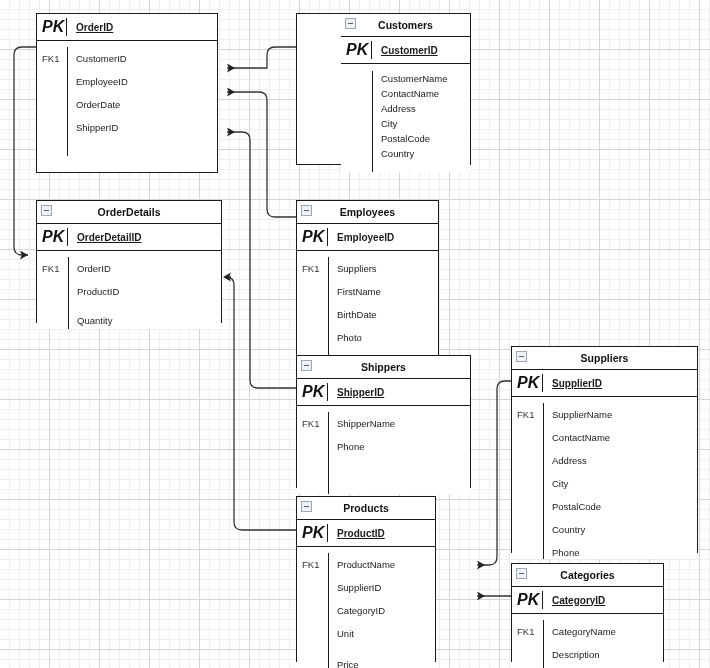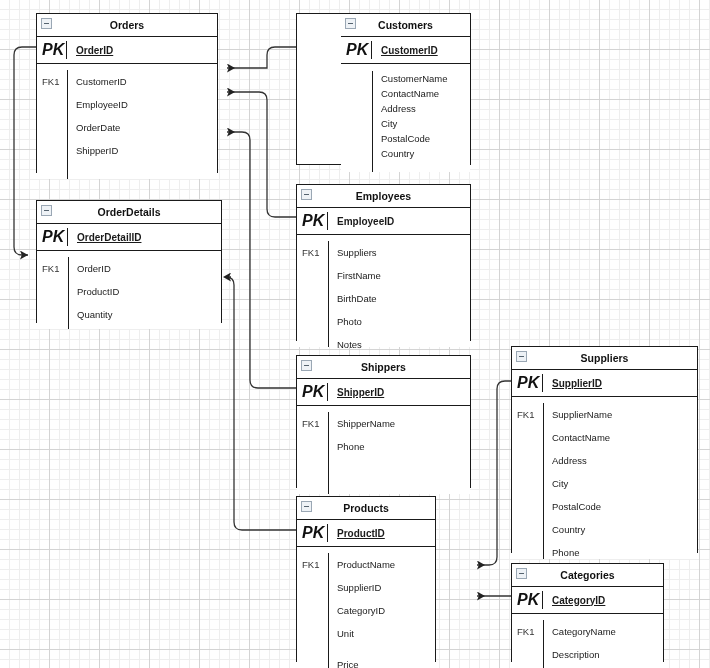--- a/index.html
+++ b/index.html
@@ -114,21 +114,20 @@
       <path d="M296,530 L242,530 Q234,530 234,522 L234,285 Q234,277 226,277 L231,277" marker-end="url(#arrowL)"></path>
 
       <path d="M511,381 L505,381 Q497,381 497,389 L497,557 Q497,565 489,565 L477,565" marker-end="url(#arrowL)"></path>
 
       <path d="M511,596 L477,596" marker-end="url(#arrowL)"></path>
     </g>
   </svg>
 
   <div id="entity-layer">
       <div class="entity" style="left: 36px; top: 13px; width: 182px; height: 160px;">
-        <div class="ent-title"><span class="collapse-box"></span><span>Orders</span></div>
         <div class="pk-row rowline">
           <div class="key-cell" style="width: 30px;">PK</div>
           <div class="name-cell">OrderID</div>
         </div>
         <div class="attr-area" style="position: relative; height: 109px;">
           <div style="position: absolute; left: 30px; top: 0px; bottom: 0px; width: 0px; border-left: 1.2px solid rgb(26, 26, 26);"></div>
           <div class="rowline attr-row" style="height: 23px; margin-top: 6px;">
             <div class="key-cell" style="width: 30px; border-right: none;">FK1</div>
             <div class="name-cell">CustomerID</div>
           </div>
@@ -189,27 +188,27 @@
         <div class="attr-area" style="position: relative; height: 72px;">
           <div style="position: absolute; left: 31px; top: 0px; bottom: 0px; width: 0px; border-left: 1.2px solid rgb(26, 26, 26);"></div>
           <div class="rowline attr-row" style="height: 23px; margin-top: 6px;">
             <div class="key-cell" style="width: 31px; border-right: none;">FK1</div>
             <div class="name-cell">OrderID</div>
           </div>
           <div class="rowline attr-row" style="height: 23px; margin-top: 0px;">
             <div class="key-cell" style="width: 31px; border-right: none;"></div>
             <div class="name-cell">ProductID</div>
           </div>
-          <div class="rowline attr-row" style="height: 23px; margin-top: 0px;">
+          <div class="rowline attr-row" style="height: 23px; margin-top: 0px; align-items: flex-end;">
             <div class="key-cell" style="width: 31px; border-right: none;"></div>
             <div class="name-cell">Quantity</div>
           </div>
         </div>
       </div>
-      <div class="entity" style="left: 296px; top: 184px; width: 175px; height: 157px;">
+      <div class="entity" style="left: 296px; top: 200px; width: 143px; height: 157px;">
         <div class="ent-title"><span class="collapse-box"></span><span>Employees</span></div>
         <div class="pk-row rowline no-underline">
           <div class="key-cell" style="width: 31px;">PK</div>
           <div class="name-cell">EmployeeID</div>
         </div>
         <div class="attr-area" style="position: relative; height: 106px;">
           <div style="position: absolute; left: 31px; top: 0px; bottom: 0px; width: 0px; border-left: 1.2px solid rgb(26, 26, 26);"></div>
           <div class="rowline attr-row" style="height: 23px; margin-top: 6px;">
             <div class="key-cell" style="width: 31px; border-right: none;">FK1</div>
             <div class="name-cell">Suppliers</div>

